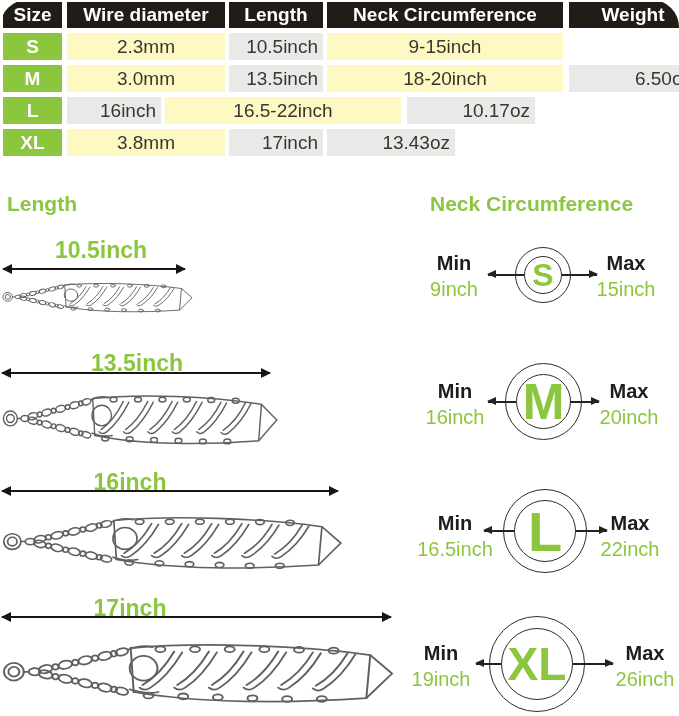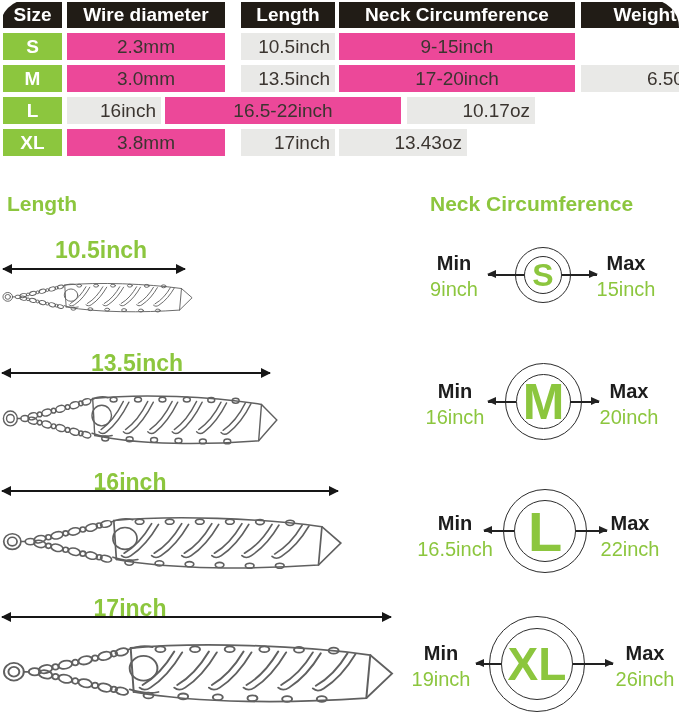--- a/index.html
+++ b/index.html
@@ -7,28 +7,28 @@
     position:relative;width:679px;height:716px;background:#ffffff;
     font-family:"Liberation Sans","DejaVu Sans",sans-serif;overflow:hidden;border-radius:27px;
   }
   
   .size-table{position:absolute;left:3px;top:2px;}
   .t-row{display:flex;margin-bottom:5px;}
   .cell{display:flex;align-items:center;justify-content:center;height:27px;
         font-size:19px;color:#3b3530;white-space:nowrap;}
   .t-head .cell{height:26px;background:#211c16;color:#ffffff;font-weight:bold;}
   .c-size  {width:59px;margin-right:5px;}
-  .c-wire  {width:158px;margin-right:16px;}
+  .c-wire  {width:158px;margin-right:4px;}
   .c-len   {width:94px;margin-right:4px;justify-content:flex-end;padding-right:5px;box-sizing:border-box;}
   .t-head .c-len{justify-content:center;padding-right:0;}
   .c-neck  {width:236px;margin-right:6px;}
   .c-weight{width:128px;justify-content:flex-end;padding-right:5px;box-sizing:border-box;}
   .t-head .c-weight{justify-content:center;padding-right:0;}
   .sz-badge{background:#8cc63e;color:#ffffff;font-weight:bold;}
-  .bg-yellow{background:#ec4899;}
+  .bg-yellow{background:#fef9c3;}
   .bg-gray  {background:#e9e9e7;}
 
   
   .sec-title{position:absolute;color:#8cc63e;font-weight:bold;font-size:21px;white-space:nowrap;}
   .dim-label{position:absolute;color:#8cc63e;font-weight:bold;font-size:23px;
              transform:translateX(-50%);white-space:nowrap;}
 
   
   .dim-arrow{position:absolute;height:2px;background:#161616;}
   .dim-arrow::before{content:'';position:absolute;left:-1px;top:-4px;width:0;height:0;
@@ -146,21 +146,21 @@
     <div class="t-row">
       <div class="cell c-size sz-badge">S</div>
       <div class="cell c-wire bg-yellow">2.3mm</div>
       <div class="cell c-len bg-gray">10.5inch</div>
       <div class="cell c-neck bg-yellow">9-15inch</div>
     </div>
     <div class="t-row">
       <div class="cell c-size sz-badge">M</div>
       <div class="cell c-wire bg-yellow">3.0mm</div>
       <div class="cell c-len bg-gray">13.5inch</div>
-      <div class="cell c-neck bg-yellow">17-20inch</div>
+      <div class="cell c-neck bg-yellow">18-20inch</div>
       <div class="cell c-weight bg-gray">6.50oz</div>
     </div>
     <div class="t-row">
       <div class="cell c-size sz-badge">L</div>
       <div class="cell c-len bg-gray">16inch</div>
       <div class="cell c-neck bg-yellow">16.5-22inch</div>
       <div class="cell c-weight bg-gray">10.17oz</div>
     </div>
     <div class="t-row">
       <div class="cell c-size sz-badge">XL</div>

